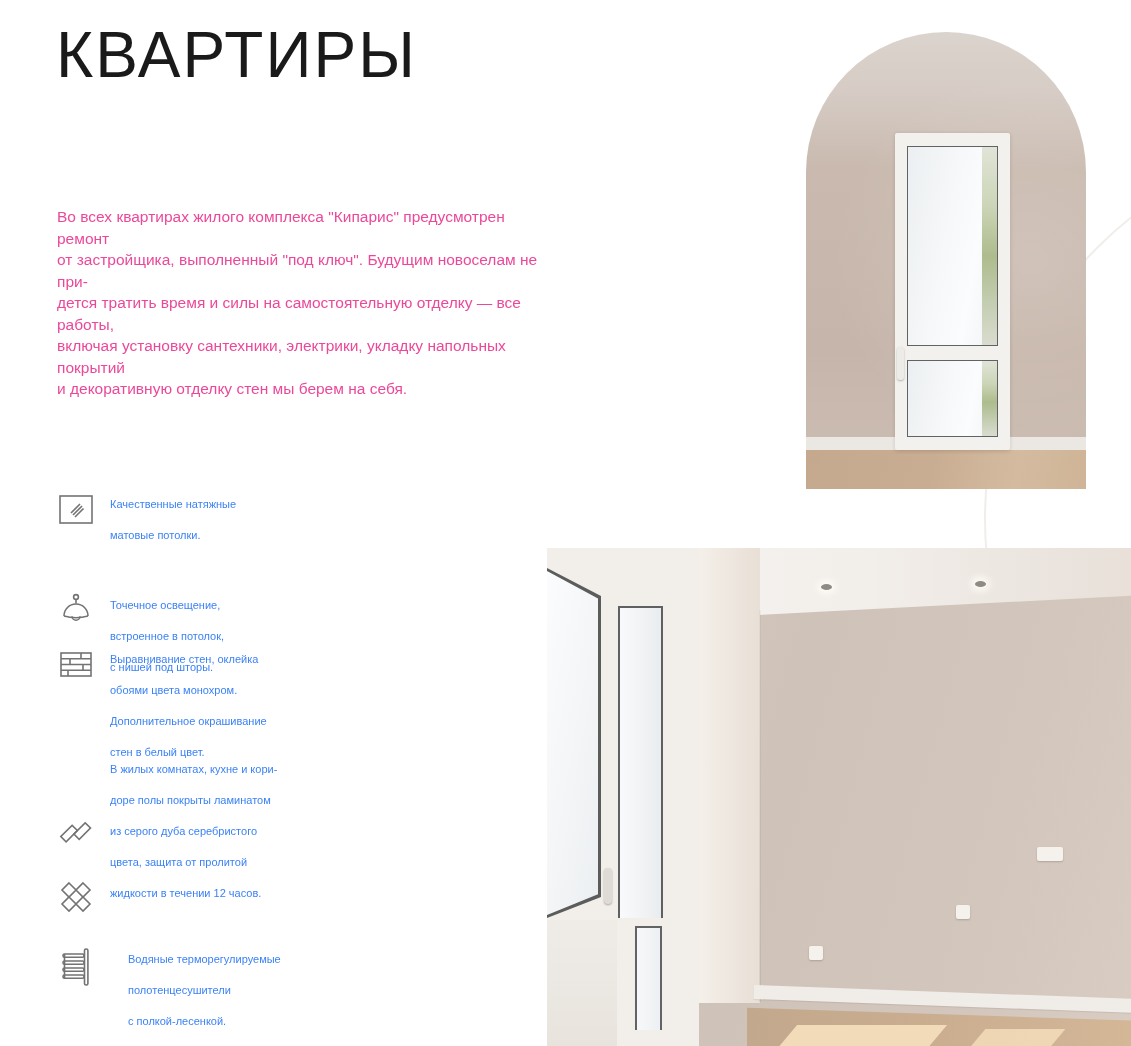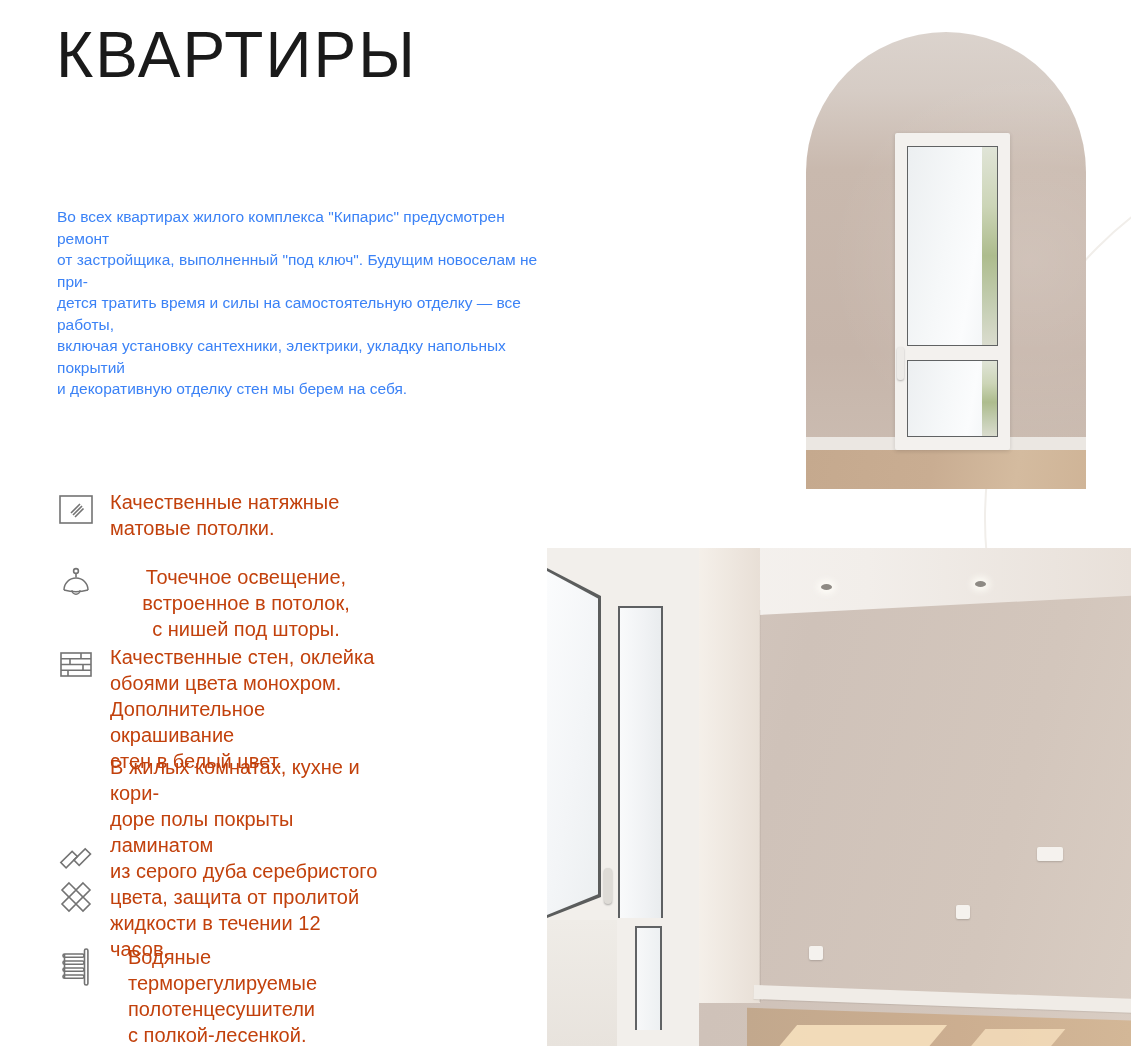--- a/index.html
+++ b/index.html
@@ -10,27 +10,27 @@
   
   .decor-circle { position:absolute; left:984px; top:134px; width:770px; height:770px;
                   border:2px solid #f1eeea; border-radius:50%; z-index:0; }
 
   
   .title { position:absolute; left:56px; top:16px; z-index:2; display:flex; flex-direction:row;
            font-size:64px; line-height:79px; font-weight:400; letter-spacing:2px; color:#1a1a1a; }
 
   
   .intro { position:absolute; left:57px; top:206px; width:500px; z-index:2;
-           font-size:15.5px; line-height:21.5px; color:#3b82f6; white-space:pre-line; }
+           font-size:15.5px; line-height:21.5px; color:#ec4899; white-space:pre-line; }
 
   
   .feature { position:absolute; left:56px; display:flex; gap:14px; z-index:2; }
   .feature svg { flex:0 0 auto; }
-  .ftext { font-size:20px; line-height:26px; color:#c2410c; white-space:pre-line; width:272px; }
-  .f1 { top:489px; } .f2 { top:564px;text-align:center; } .f3 { top:644px; }
+  .ftext { font-size:11px; line-height:31px; color:#3b82f6; white-space:pre-line; width:272px; }
+  .f1 { top:489px; } .f2 { top:590px; } .f3 { top:644px; }
   .f4 { top:754px;align-items:center; } .f5 { top:877px; } .f6 { top:944px;gap:32px; }
   .icon { stroke:#737373; fill:none; stroke-width:1.6; }
 
   
   .photo-arch { position:absolute; left:806px; top:32px; width:280px; height:457px; z-index:1;
     border-radius:140px 140px 0 0; overflow:hidden;
     background:linear-gradient(to bottom,#dbd3cd 0%,#d6ccc5 13%,#c9b9ae 30%,#c6b5aa 70%,#cbbcb1 92%);
   }
   .arch-light { position:absolute; inset:0;
     background:radial-gradient(120% 70% at 80% 50%, rgba(255,255,255,0.16), transparent 60%); }
@@ -131,21 +131,21 @@
 встроенное в потолок,
 с нишей под шторы.</div>
   </div>
 
   <div class="feature f3">
     <svg class="icon" width="40" height="40" viewBox="0 0 40 40">
       <rect x="5" y="9" width="30" height="23"></rect>
       <path d="M5 14.75 H35 M5 20.5 H35 M5 26.25 H35"></path>
       <path d="M25 9 V14.75 M14 14.75 V20.5 M27 20.5 V26.25 M12 26.25 V32"></path>
     </svg>
-    <div class="ftext">Качественные стен, оклейка
+    <div class="ftext">Выравнивание стен, оклейка
 обоями цвета монохром.
 Дополнительное окрашивание
 стен в белый цвет.</div>
   </div>
 
   <div class="feature f4">
     <svg class="icon" width="40" height="40" viewBox="0 0 40 40">
       <g transform="rotate(-45 20 20)">
         <rect x="6" y="12.5" width="16" height="7.5"></rect>
         <rect x="17" y="20" width="16" height="7.5"></rect>

